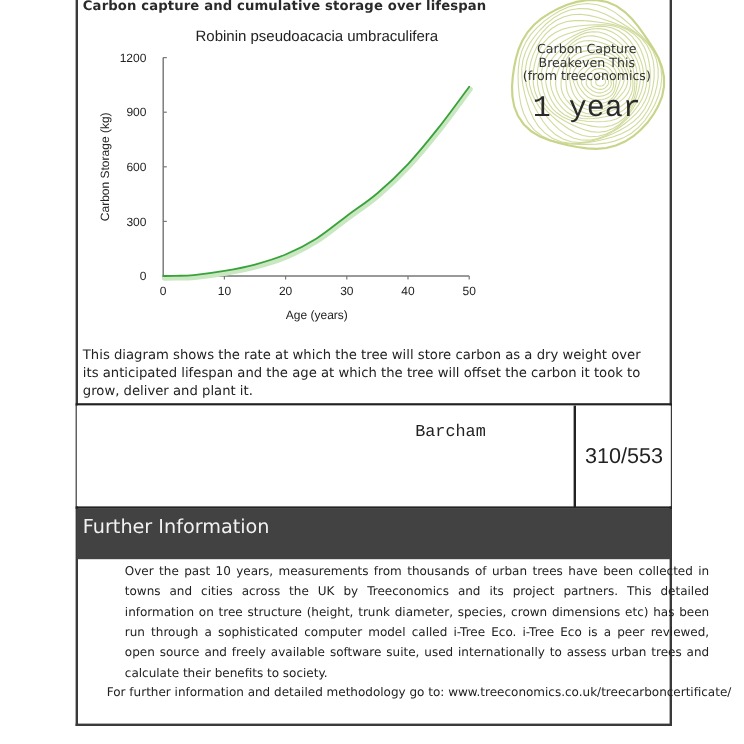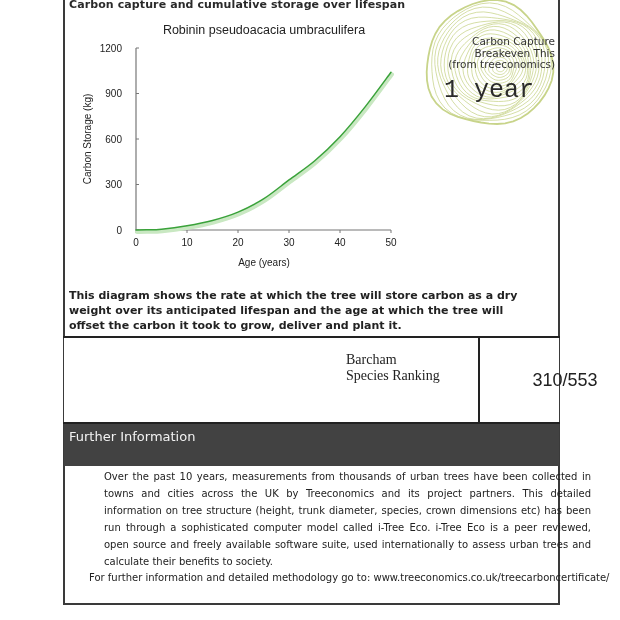--- a/index.html
+++ b/index.html
@@ -2,30 +2,30 @@
 <html><head>
 <meta charset="utf-8">
 <style>
   html, body { margin: 0; padding: 0; background: #ffffff; }
   body { width: 620px; height: 620px; position: relative; overflow: hidden; font-family: "DejaVu Sans", sans-serif; color: #222; }
   .frame { position: absolute; left: 63px; top: -10px; width: 497px; height: 615px; border: 2px solid #3a3a3a; border-top: none; box-sizing: border-box; }
   .section-title { position: absolute; left: 69px; top: -2px; font-size: 11px; font-weight: bold; color: #2a2a2a; letter-spacing: 0.1px; white-space: nowrap; }
   .chart-svg { position: absolute; left: 70px; top: 15px; }
   .chart-svg text { font-family: "Liberation Sans", sans-serif; fill: #222; }
   .badge { position: absolute; left: 423px; top: 0px; width: 132px; height: 130px; }
-  .badge-text { position: absolute; left: 423px; top: 36px; width: 132px; text-align: right; font-size: 10.5px; line-height: 11.5px; color: #333; }
+  .badge-text { position: absolute; left: 423px; top: 36px; width: 132px; text-align: center; font-size: 10.5px; line-height: 11.5px; color: #333; }
   .badge-value { position: absolute; left: 423px; top: 76px; width: 132px; text-align: center; font-size: 25px; color: #2a2a2a; font-family: Liberation Mono, monospace; }
-  .desc { position: absolute; left: 69px; top: 288px; width: 470px; font-size: 11px; line-height: 15px; color: #222; font-weight: bold; }
+  .desc { position: absolute; left: 69px; top: 288px; width: 470px; font-size: 11px; line-height: 15px; color: #222; }
   .hline { position: absolute; left: 63px; width: 497px; height: 2px; background: #222; }
   .ranking-box { position: absolute; left: 64px; top: 338px; width: 495px; height: 84px; background: #fff; }
-  .ranking-label { position: absolute; left: 346px; top: 352px; font-family: Liberation Serif, serif; font-size: 14px; line-height: 16px; color: #222; }
+  .ranking-label { position: absolute; left: 346px; top: 352px; font-family: Liberation Mono, monospace; font-size: 14px; line-height: 16px; color: #222; }
   .ranking-divider { position: absolute; left: 478px; top: 338px; width: 2px; height: 85px; background: #222; }
-  .ranking-value { position: absolute; left: 480px; top: 370px; width: 80px; text-align: center; font-family: "Liberation Sans", sans-serif; font-size: 18px; color: #222; padding-left: 45px; }
+  .ranking-value { position: absolute; left: 480px; top: 370px; width: 80px; text-align: center; font-family: "Liberation Sans", sans-serif; font-size: 18px; color: #222; }
   .further-header { position: absolute; left: 64px; top: 424px; width: 495px; height: 42px; background: #424242; }
-  .further-title { position: absolute; left: 69px; top: 429px; font-size: 13px; color: #f2f2f2; }
+  .further-title { position: absolute; left: 69px; top: 429px; font-size: 16px; color: #f2f2f2; }
   .further-body { position: absolute; left: 69px; top: 468px; width: 487px; font-size: 10px; line-height: 17px; color: #222; text-align: justify; margin-left: 35px; }
   .further-link { position: absolute; left: 69px; top: 569px; width: 490px; font-size: 10px; line-height: 17px; color: #222; white-space: nowrap; margin-left: 20px; }
 </style>
 </head>
 <body>
 
 <div class="frame"></div>
 
 <div class="section-title">Carbon capture and cumulative storage over lifespan</div>
 
@@ -95,21 +95,20 @@
   <div>(from treeconomics)</div>
 </div>
 <div class="badge-value">1 year</div>
 
 <div class="desc">This diagram shows the rate at which the tree will store carbon as a dry weight over its anticipated lifespan and the age at which the tree will offset the carbon it took to grow, deliver and plant it.</div>
 
 <div class="hline" style="top:336px;"></div>
 <div class="ranking-box"></div>
 <div class="ranking-label">
   <div>Barcham</div>
-  <div>Species Ranking</div>
 </div>
 <div class="ranking-divider"></div>
 <div class="ranking-value">310/553</div>
 <div class="hline" style="top:422px;"></div>
 
 <div class="further-header"></div>
 <div class="further-title">Further Information</div>
 <div class="further-body">Over the past 10 years, measurements from thousands of urban trees have been collected in towns and cities across the UK by Treeconomics and its project partners. This detailed information on tree structure (height, trunk diameter, species, crown dimensions etc) has been run through a sophisticated computer model called i-Tree Eco. i-Tree Eco is a peer reviewed, open source and freely available software suite, used internationally to assess urban trees and calculate their benefits to society.</div>
 <div class="further-link">For further information and detailed methodology go to: www.treeconomics.co.uk/treecarboncertificate/</div>
 

